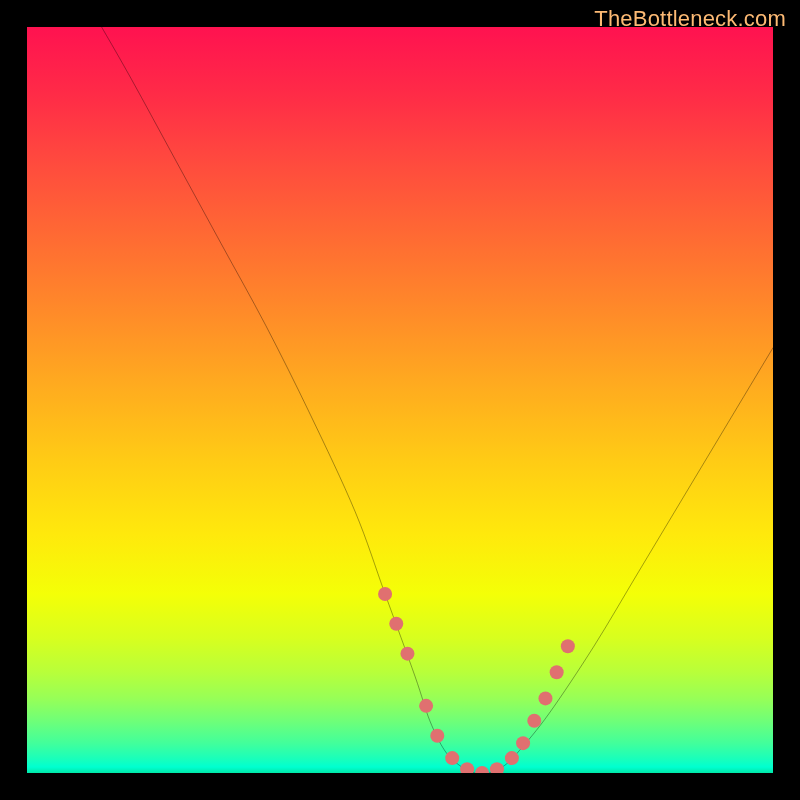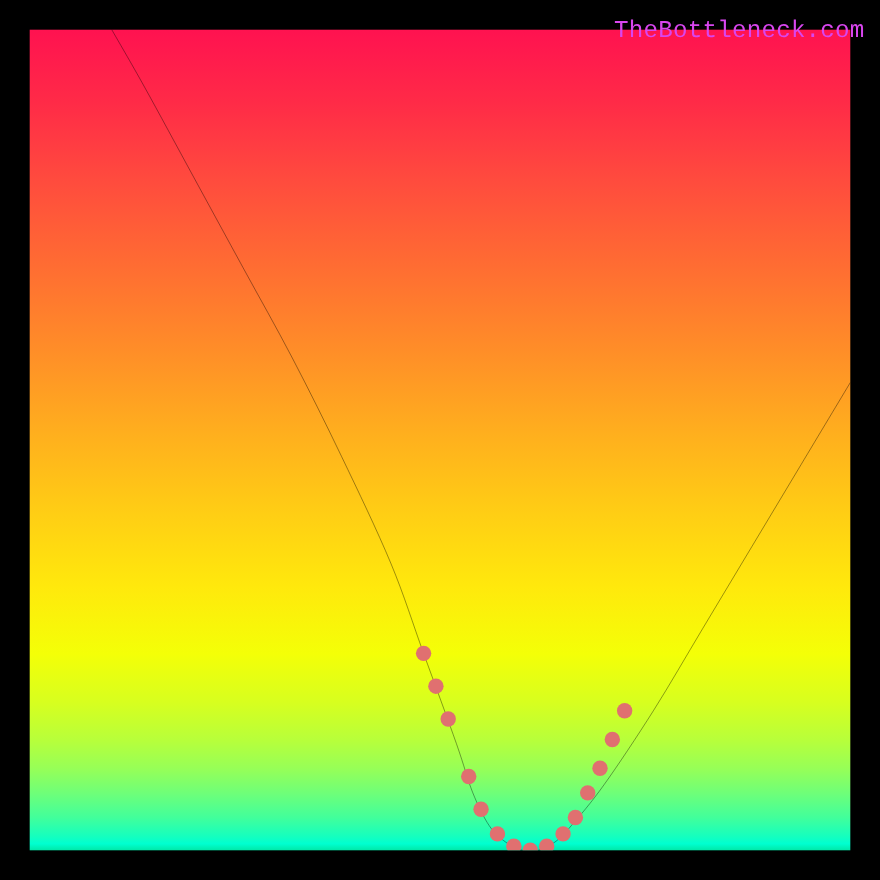--- a/index.html
+++ b/index.html
@@ -12,28 +12,27 @@
     font-family: Arial, Helvetica, sans-serif;
   }
   .frame {
     position: relative;
     width: 800px;
     height: 800px;
     background: #000;
   }
   .watermark {
     position: absolute;
-    top: 16px;
+    top: 6px;
     right: 14px;
-    color: #d946ef;
+    color: #fdba74;
     font-size: 22px;
     font-weight: 400;
     letter-spacing: 0.2px;
     z-index: 10;
-    font-family: Liberation Mono, monospace;
   }
   .plot-area {
     position: absolute;
     left: 27px;
     top: 27px;
     width: 746px;
     height: 746px;
     
     background: linear-gradient(to bottom,
       #ff1250 0%,

